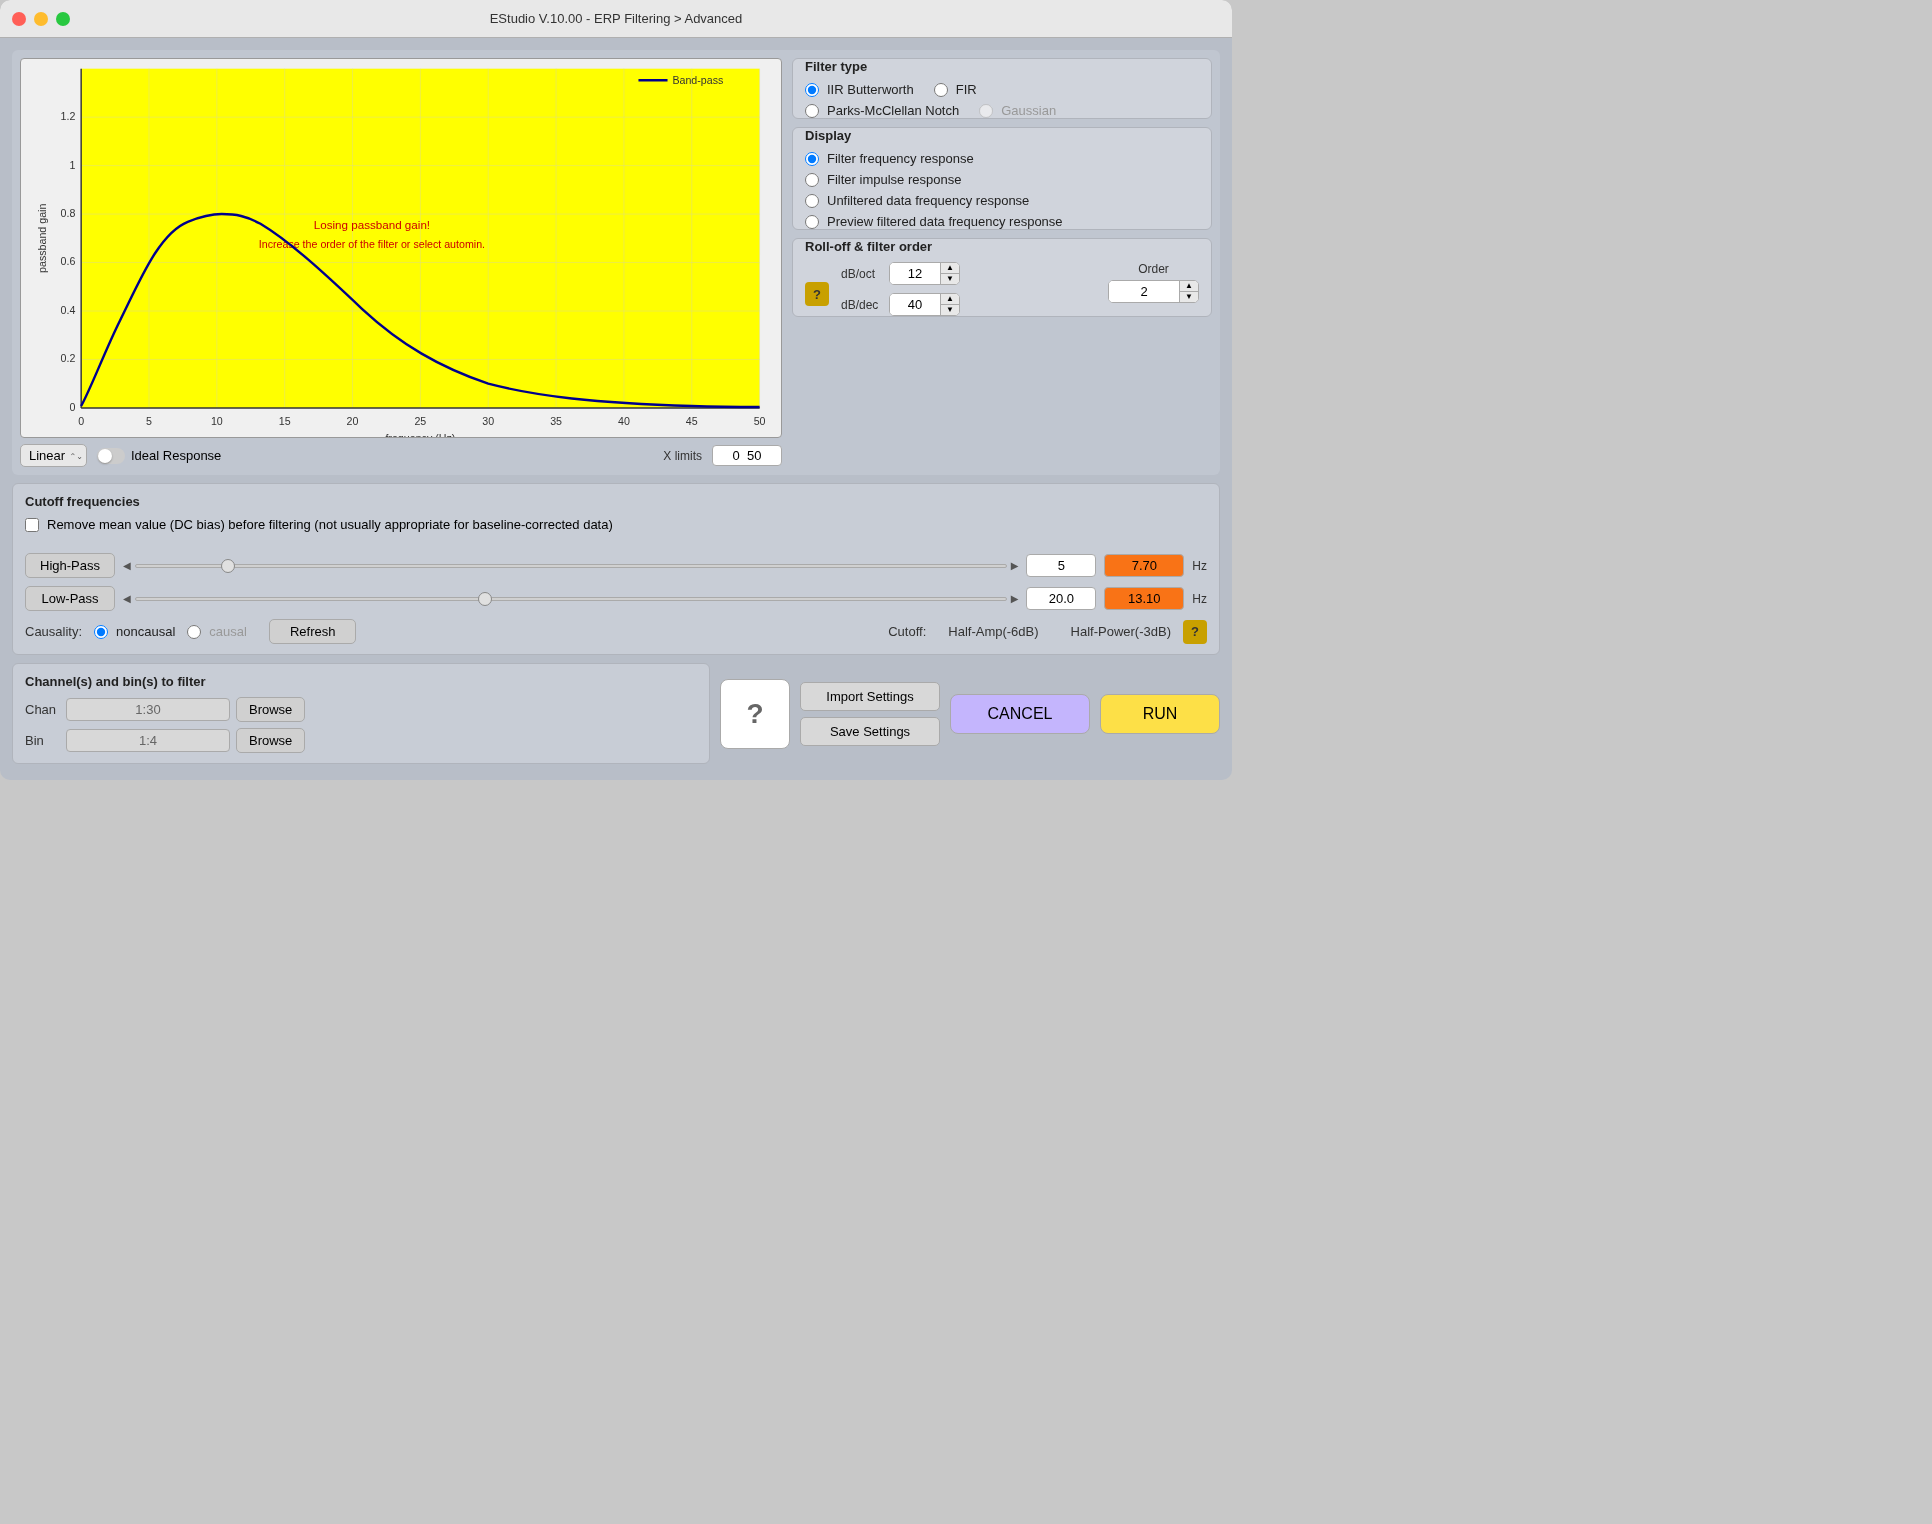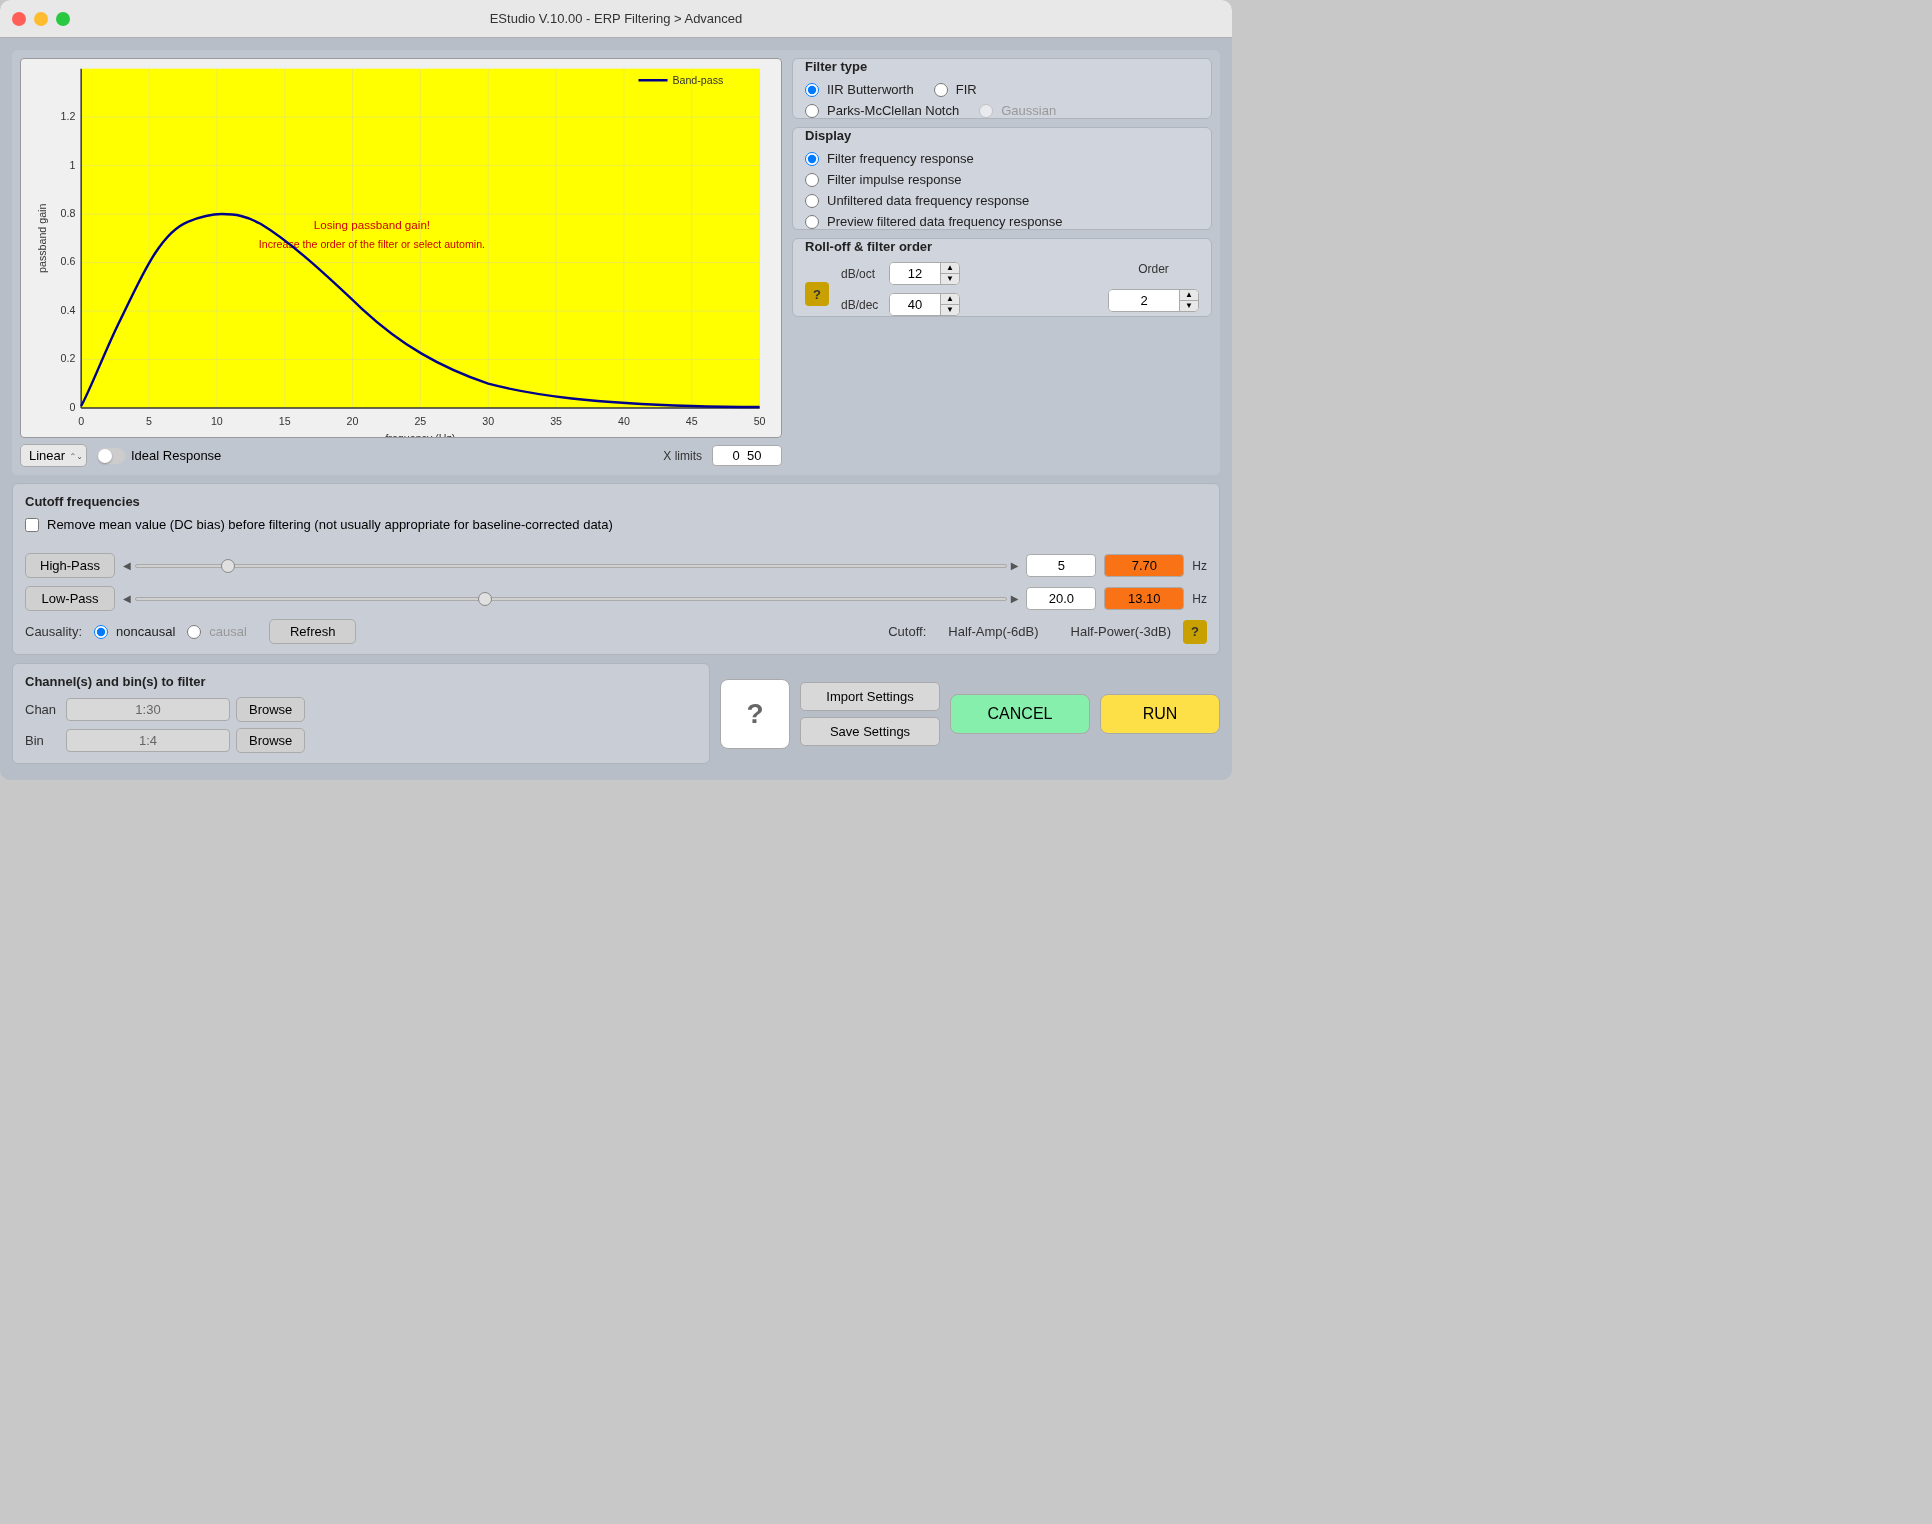--- a/index.html
+++ b/index.html
@@ -230,21 +230,21 @@
       cursor: pointer;
       font-size: 8px;
       line-height: 1;
       padding: 1px 4px;
       width: 18px;
     }
     .stepper-btn:first-child { border-bottom: 1px solid #aaa; }
     .order-group {
       display: flex;
       flex-direction: column;
-      gap: 13px;
+      gap: 4px;
       margin-left: auto;
     }
     .order-label { font-size: 12px; color: #333; text-align: center; }
     .bottom-sections {
       display: flex;
       flex-direction: column;
       gap: 8px;
     }
     .cutoff-section {
       background: #c8cdd6;
@@ -436,21 +436,21 @@
       background: #d8d8d8;
       border: 1px solid #aaa;
       border-radius: 5px;
       padding: 6px 16px;
       font-size: 13px;
       cursor: pointer;
       text-align: center;
       min-width: 140px;
     }
     .cancel-btn {
-      background: #86efac;
+      background: #c4b5fd;
       border: 1px solid #aaa;
       border-radius: 8px;
       padding: 10px 30px;
       font-size: 16px;
       cursor: pointer;
       min-width: 140px;
       text-align: center;
     }
     .run-btn {
       background: #fde047;

